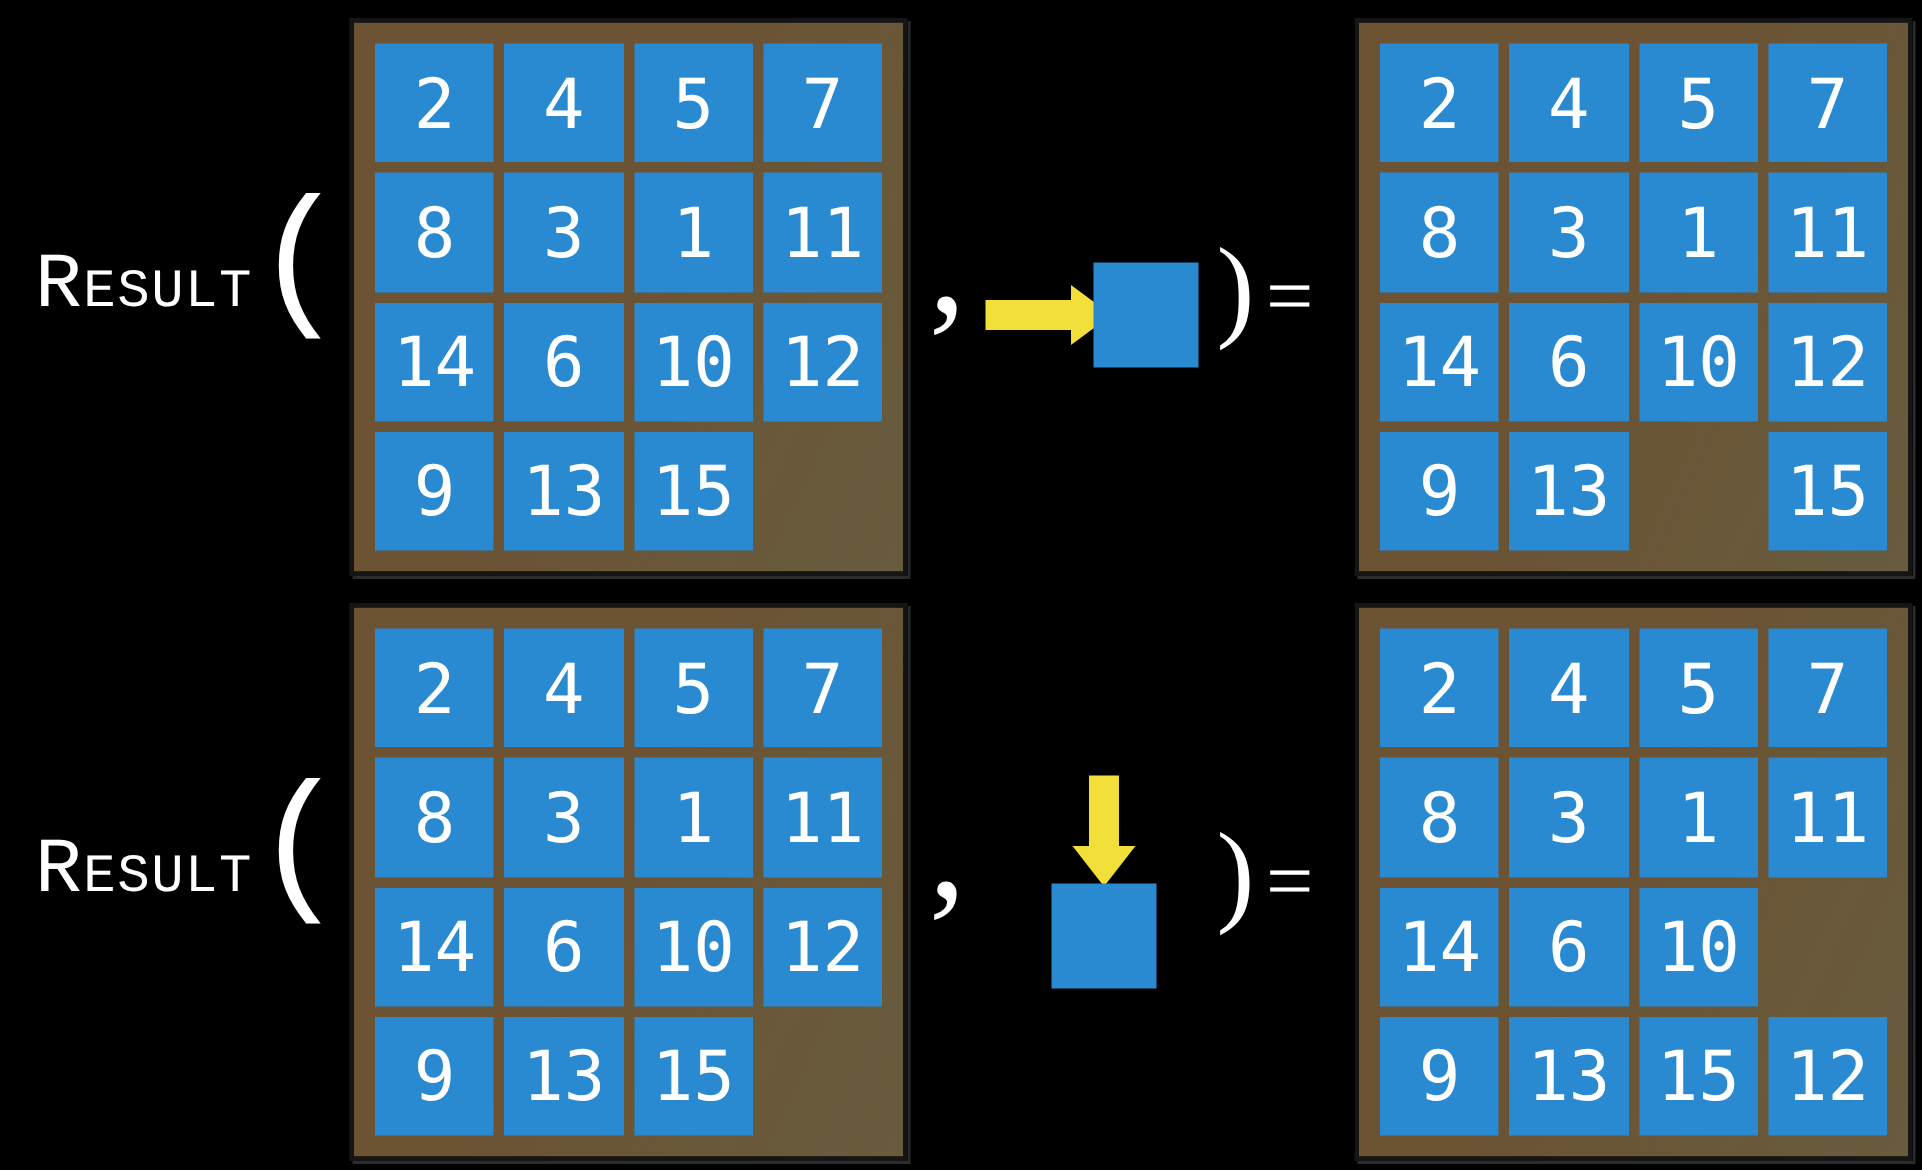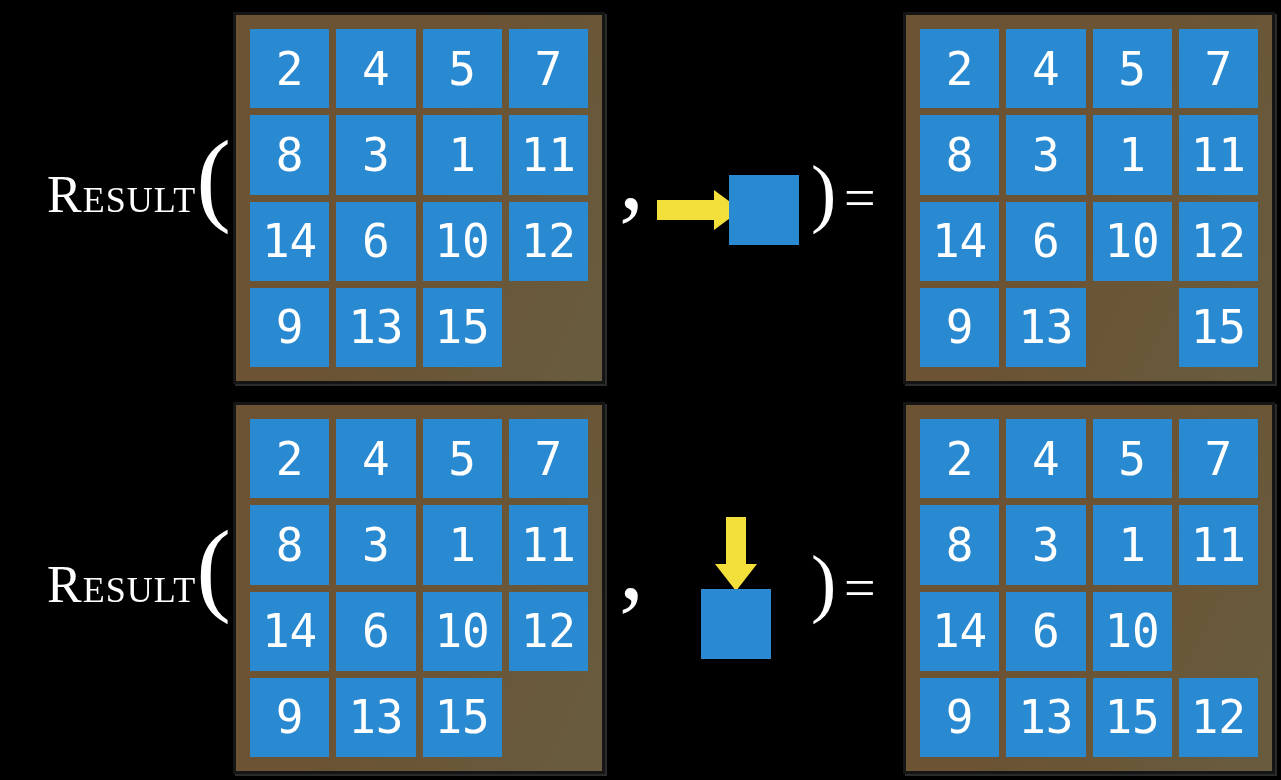--- a/index.html
+++ b/index.html
@@ -17,20 +17,21 @@
   }
   .row{position:absolute;left:0;width:1281px;height:390px;}
   #row1{top:0;}
   #row2{top:390px;}
 
   
   .label{
     position:absolute;left:0;top:125px;width:231px;
     display:flex;justify-content:flex-end;align-items:baseline;
     white-space:nowrap;
+    font-family:Liberation Mono, monospace;
   }
   .fname{font-size:52px;line-height:1;font-variant:small-caps;letter-spacing:1px;}
   .paren.open{font-size:104px;line-height:1;}
 
   
   .board{
     position:absolute;top:12px;width:372px;height:372px;
     background:linear-gradient(115deg,var(--board) 0%,var(--board) 45%,var(--board-light) 100%);
     border:3px solid var(--board-border);
     box-shadow:2px 2px 0 rgba(95,95,95,.45);

